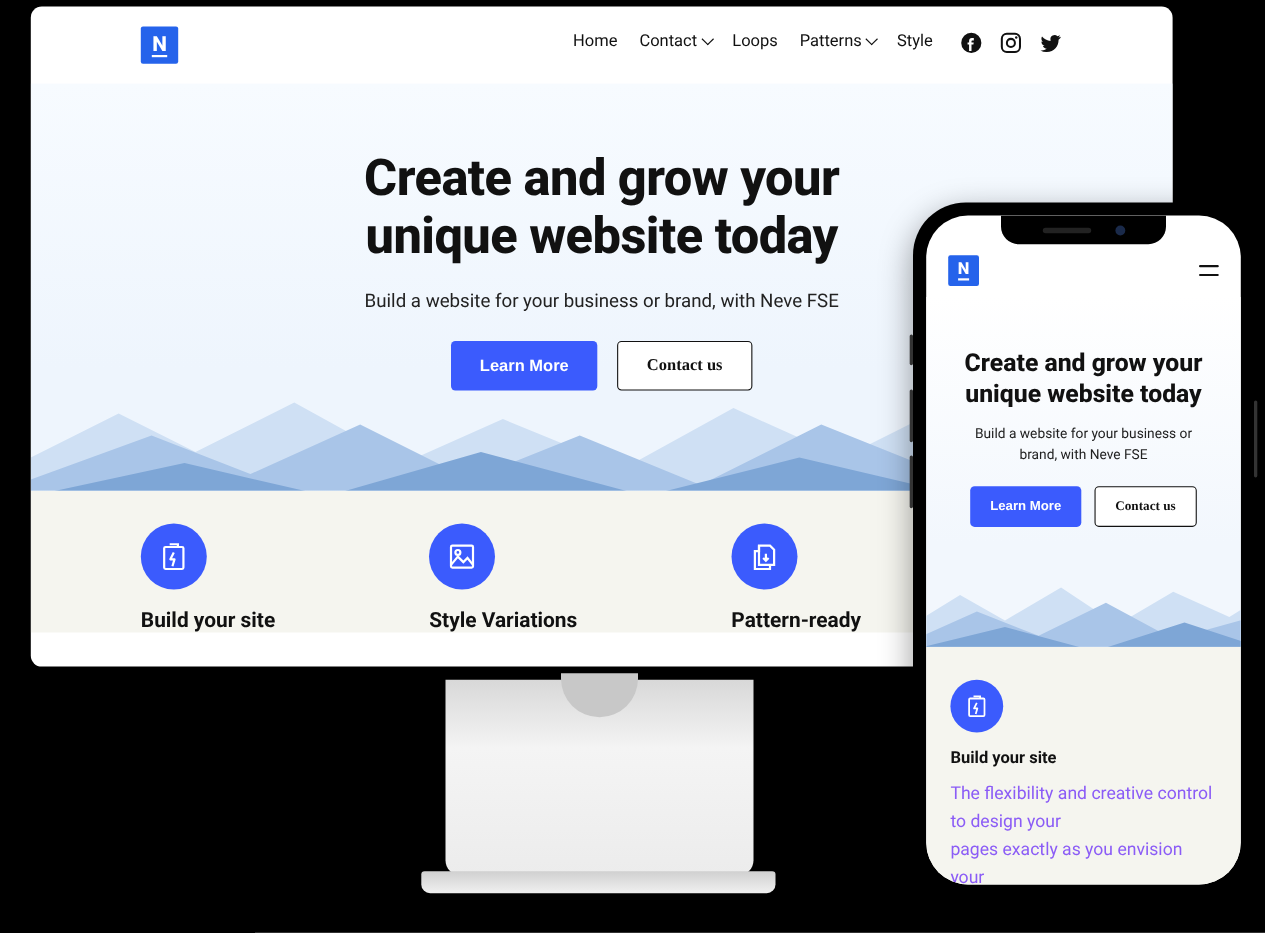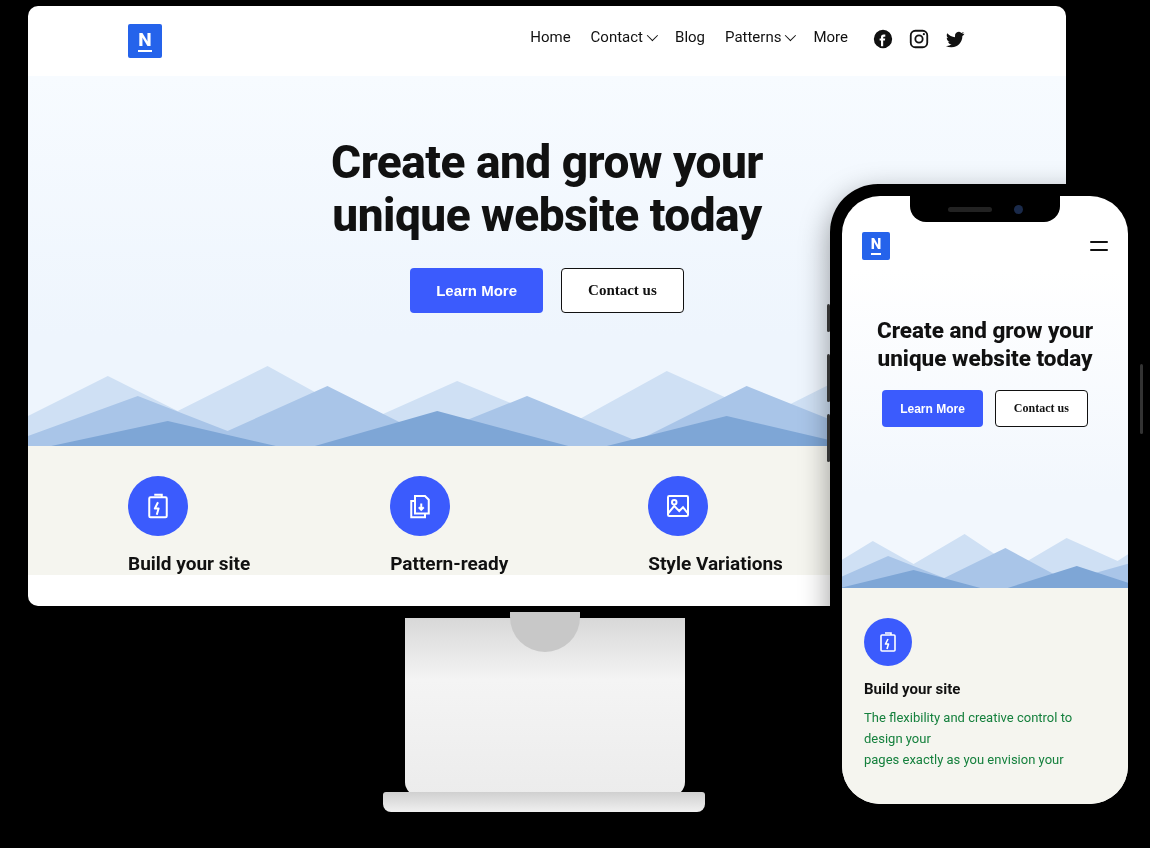--- a/index.html
+++ b/index.html
@@ -261,49 +261,49 @@
 
 
 .ph-features {
   background: #f5f5ef;
   padding: 30px 22px 20px;
   height: 240px;
 }
 .ph-features .ficon { width: 48px; height: 48px; margin-bottom: 14px; }
 .ph-features .ficon svg { width:24px; height:24px; }
 .ph-features h3 { font-size: 15px; font-weight: 700; color:#111; margin-bottom: 10px; }
-.ph-features p { font-size: 13px; color:#15803d; line-height: 1.6; }
+.ph-features p { font-size: 16px; color:#8b5cf6; line-height: 1.6; }
 </style>
 </head>
 <body>
 
 <div class="monitor">
   <div class="screen">
 
     <div class="dk-header">
       <div class="logo">
         <span>N</span>
       </div>
       <div class="nav">
         <div class="nav-item">
           <span>Home</span>
         </div>
         <div class="nav-item">
           <span>Contact</span>
           <span class="chev"></span>
         </div>
         <div class="nav-item">
-          <span>Blog</span>
+          <span>Loops</span>
         </div>
         <div class="nav-item">
           <span>Patterns</span>
           <span class="chev"></span>
         </div>
         <div class="nav-item">
-          <span>More</span>
+          <span>Style</span>
         </div>
         <div class="social">
           <span>
             <svg viewBox="0 0 24 24">
                 <path d="M12 2a10 10 0 1 0 0 20 10 10 0 0 0 0-20zm2.5 7.5h-1.6c-.4 0-.7.3-.7.8v1.2h2.2l-.3 2.2h-1.9V20h-2.4v-6.3H8.3v-2.2h1.5v-1.5c0-1.6 1-2.9 2.8-2.9h1.9v2.4z"></path>
               </svg>
           </span>
           <span>
             <svg viewBox="0 0 24 24">
                 <rect x="3" y="3" width="18" height="18" rx="5" fill="none" stroke="#111" stroke-width="2"></rect>
@@ -318,20 +318,21 @@
           </span>
         </div>
       </div>
     </div>
 
     <div class="hero">
       <h1>
         <span>Create and grow your</span><br>
         <span>unique website today</span>
       </h1>
+      <div class="sub">Build a website for your business or brand, with Neve FSE</div>
       <div class="cta-row">
         <button class="btn btn-primary">Learn More</button>
         <button class="btn btn-outline">Contact us</button>
       </div>
       <div class="mountains">
         <svg viewBox="0 0 1040 130" preserveAspectRatio="none">
           <path fill="#cfe0f4" d="M0 90 L80 50 L150 85 L240 40 L340 95 L430 55 L540 100 L640 45 L740 90 L840 40 L940 85 L1040 60 L1040 130 L0 130 Z"></path>
           <path fill="#a9c5e8" d="M0 110 L110 70 L200 105 L300 60 L400 110 L500 70 L610 115 L720 60 L820 100 L920 65 L1040 95 L1040 130 L0 130 Z"></path>
           <path fill="#7ea6d6" d="M0 125 L140 95 L270 125 L410 85 L560 125 L700 90 L850 125 L1040 100 L1040 130 L0 130 Z"></path>
         </svg>
@@ -345,36 +346,36 @@
               <rect x="5" y="5" width="14" height="16" rx="1"></rect>
               <path d="M9 3h6v2"></path>
               <path d="M12 9l-2.5 5h3L11 19" stroke-linejoin="round"></path>
             </svg>
         </div>
         <h3>Build your site</h3>
       </div>
       <div class="feature">
         <div class="ficon">
           <svg viewBox="0 0 24 24">
+              <rect x="4" y="4" width="16" height="16" rx="1"></rect>
+              <circle cx="9" cy="9" r="1.8"></circle>
+              <path d="M4 18l5-6 4 4 3-3 4 5"></path>
+            </svg>
+        </div>
+        <h3>Style Variations</h3>
+      </div>
+      <div class="feature">
+        <div class="ficon">
+          <svg viewBox="0 0 24 24">
               <path d="M8 4h8l3 3v11h-11z"></path>
               <path d="M8 4v4H5v13h11v-3"></path>
               <path d="M13 10v5m-2-2l2 2 2-2"></path>
             </svg>
         </div>
         <h3>Pattern-ready</h3>
-      </div>
-      <div class="feature">
-        <div class="ficon">
-          <svg viewBox="0 0 24 24">
-              <rect x="4" y="4" width="16" height="16" rx="1"></rect>
-              <circle cx="9" cy="9" r="1.8"></circle>
-              <path d="M4 18l5-6 4 4 3-3 4 5"></path>
-            </svg>
-        </div>
-        <h3>Style Variations</h3>
       </div>
     </div>
 
   </div>
 </div>
 <div class="monitor-neck"></div>
 <div class="monitor-base"></div>
 
 <div class="phone">
   <div class="phone-btn-l1"></div>
@@ -392,20 +393,24 @@
         <span></span>
           <span></span>
       </div>
     </div>
 
     <div class="ph-hero">
       <h1>
         <span>Create and grow your</span><br>
         <span>unique website today</span>
       </h1>
+      <div class="sub">
+        <span>Build a website for your business or</span><br>
+        <span>brand, with Neve FSE</span>
+      </div>
       <div class="ph-cta">
         <button class="btn btn-primary">Learn More</button>
         <button class="btn btn-outline">Contact us</button>
       </div>
       <div class="ph-mountains">
         <svg viewBox="0 0 300 90" preserveAspectRatio="none">
           <path fill="#cfe0f4" d="M0 60 L40 35 L80 58 L130 28 L180 62 L230 32 L280 55 L300 42 L300 90 L0 90 Z"></path>
           <path fill="#a9c5e8" d="M0 75 L55 50 L110 72 L170 42 L230 75 L300 55 L300 90 L0 90 Z"></path>
           <path fill="#7ea6d6" d="M0 84 L80 64 L160 86 L240 60 L300 80 L300 90 L0 90 Z"></path>
         </svg>

